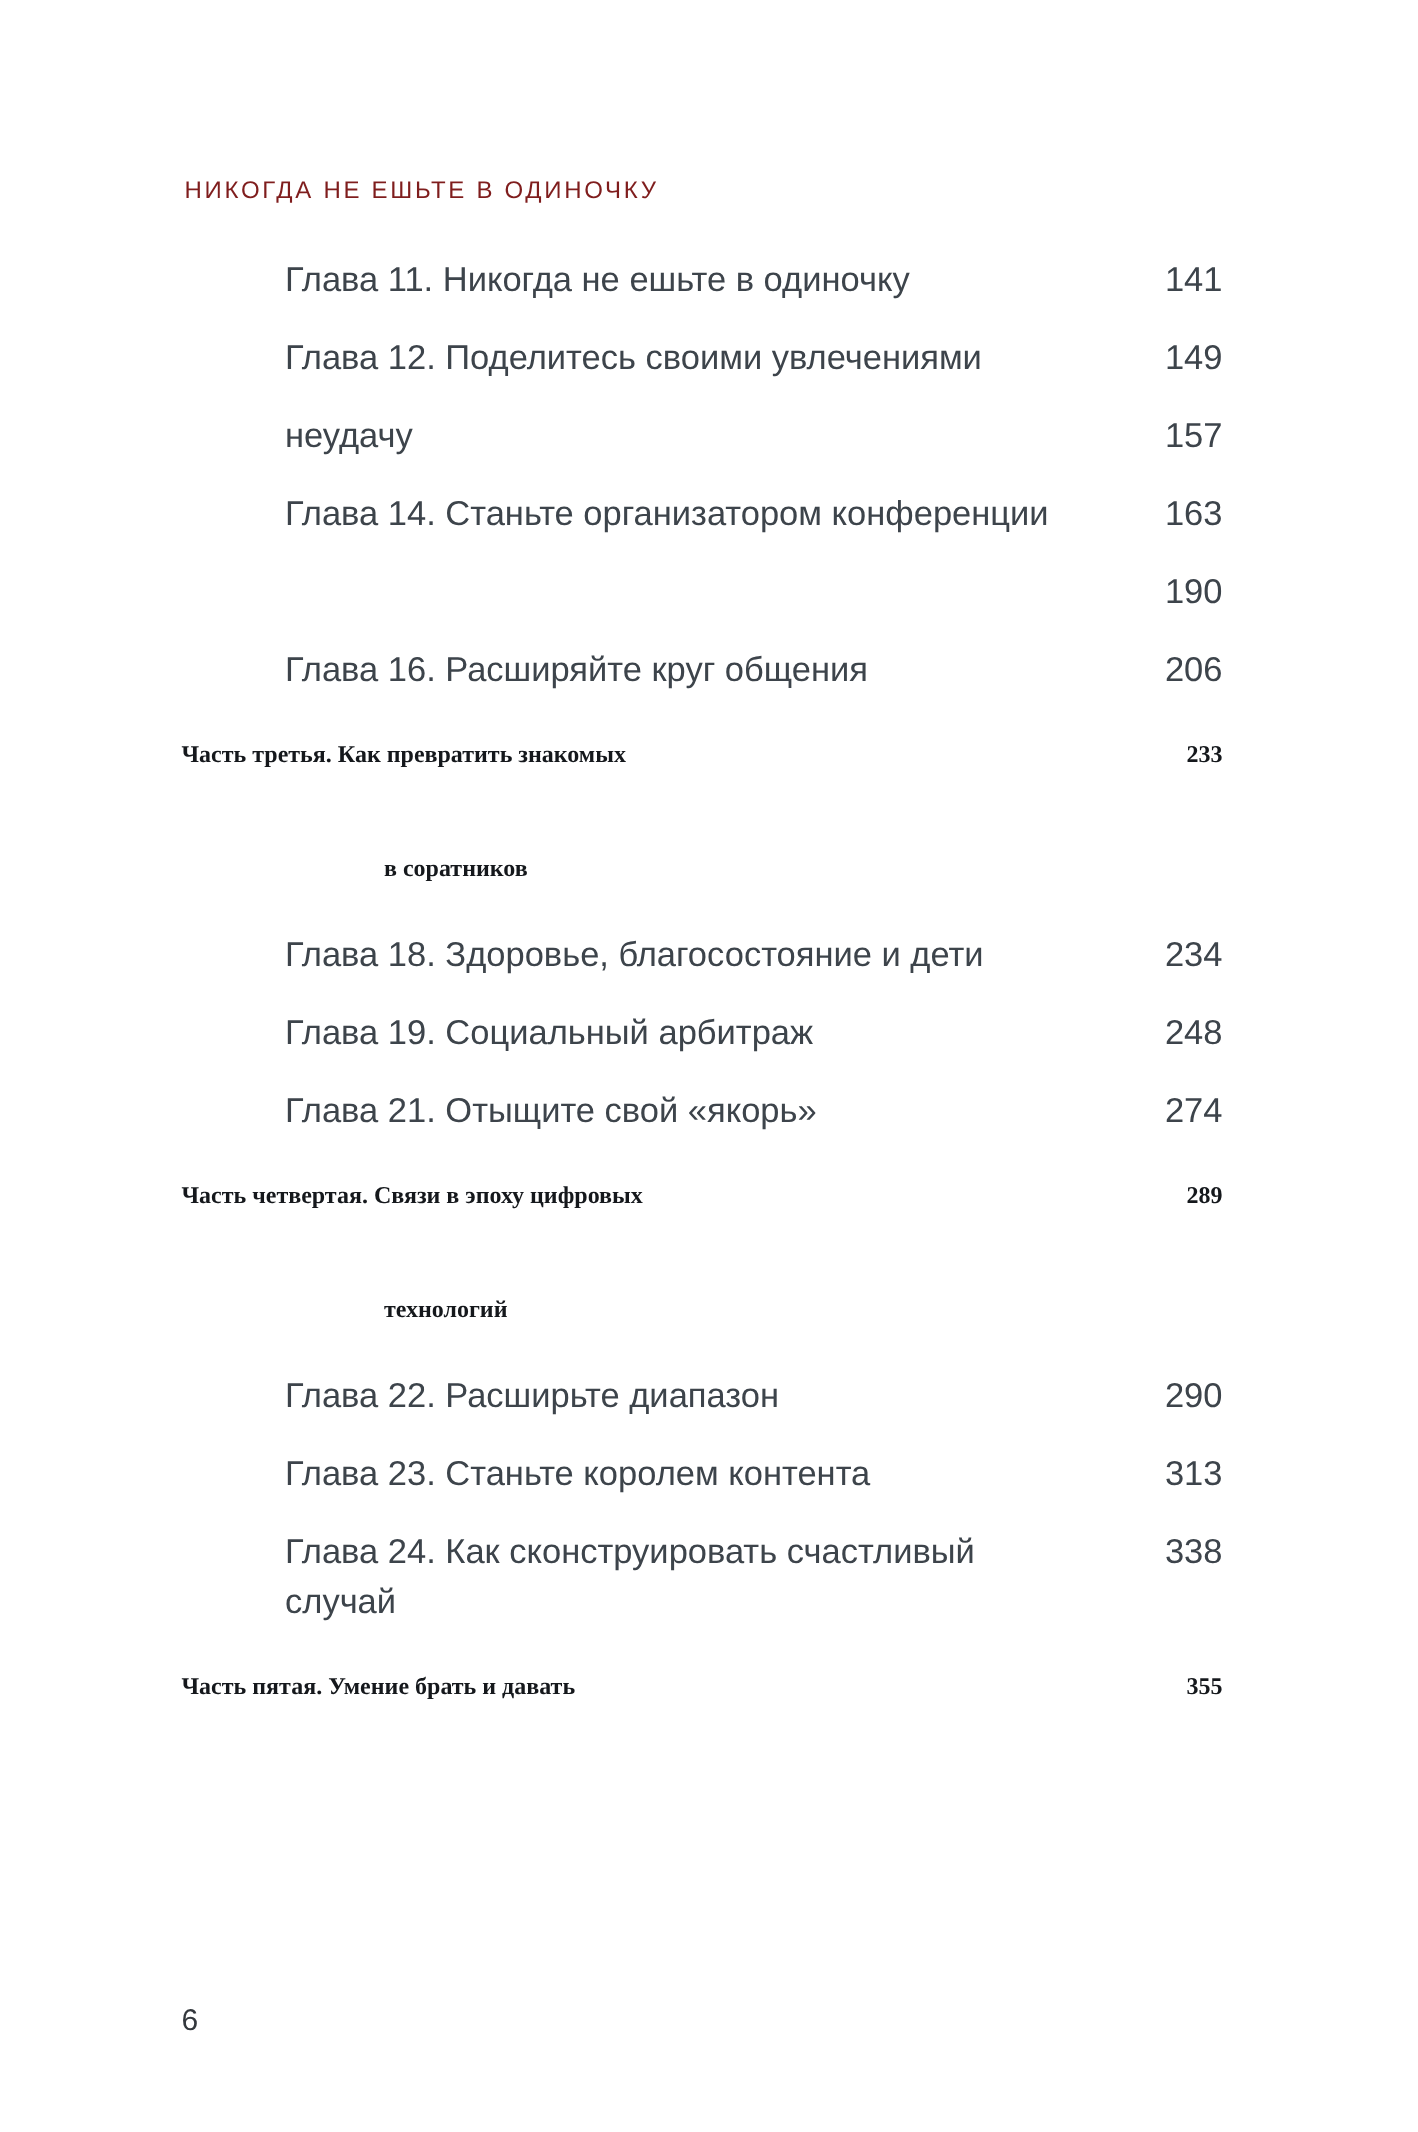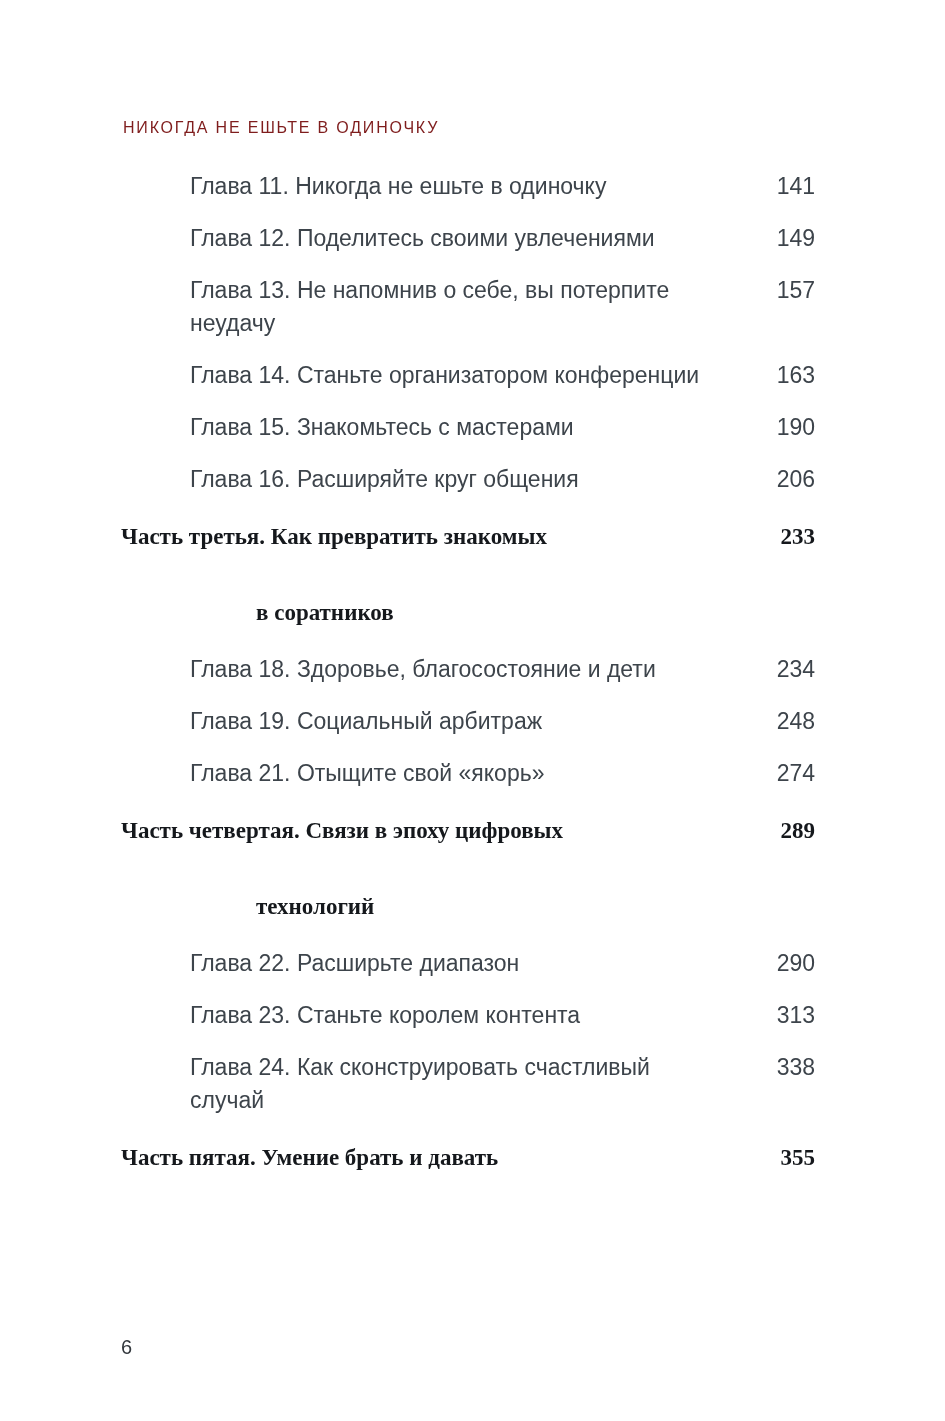--- a/index.html
+++ b/index.html
@@ -58,21 +58,21 @@
     font-weight: 400;
   }
 
   .entry.chapter .entry-text { padding-left: 69px; }
 
   .entry.part { margin-top: 6px; margin-bottom: 24px; }
 
   .entry.part .entry-text,
   .entry.part .entry-page {
     font-family: "Liberation Serif", serif;
-    font-size: 23px;
+    font-size: 16px;
     line-height: 32px;
     color: #15181c;
     font-weight: 700;
   }
 
   .entry .line { white-space: nowrap; }
   .entry.part .line.cont { padding-left: 135px; margin-top: 44px; }
 
   .footer-page-number {
     position: absolute;
@@ -97,34 +97,32 @@
         <div class="entry-page">141</div>
       </div>
       <div class="entry chapter">
         <div class="entry-text">
           <div class="line">Глава 12. Поделитесь своими увлечениями</div>
         </div>
         <div class="entry-page">149</div>
       </div>
       <div class="entry chapter">
         <div class="entry-text">
-          <div class="line">Глава 13. Не напомнив о себе, вы потерпите</div>
           <div class="line cont">неудачу</div>
         </div>
         <div class="entry-page">157</div>
       </div>
       <div class="entry chapter">
         <div class="entry-text">
           <div class="line">Глава 14. Станьте организатором конференции</div>
         </div>
         <div class="entry-page">163</div>
       </div>
       <div class="entry chapter">
         <div class="entry-text">
-          <div class="line">Глава 15. Знакомьтесь с мастерами</div>
         </div>
         <div class="entry-page">190</div>
       </div>
       <div class="entry chapter">
         <div class="entry-text">
           <div class="line">Глава 16. Расширяйте круг общения</div>
         </div>
         <div class="entry-page">206</div>
       </div>
       <div class="entry part">

